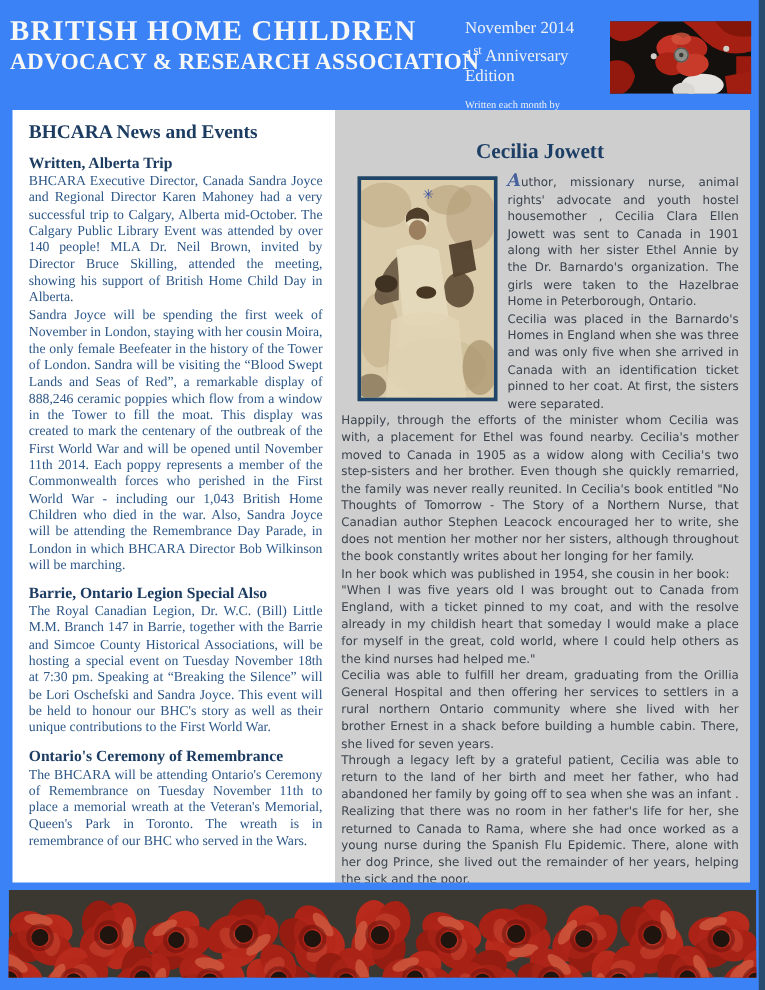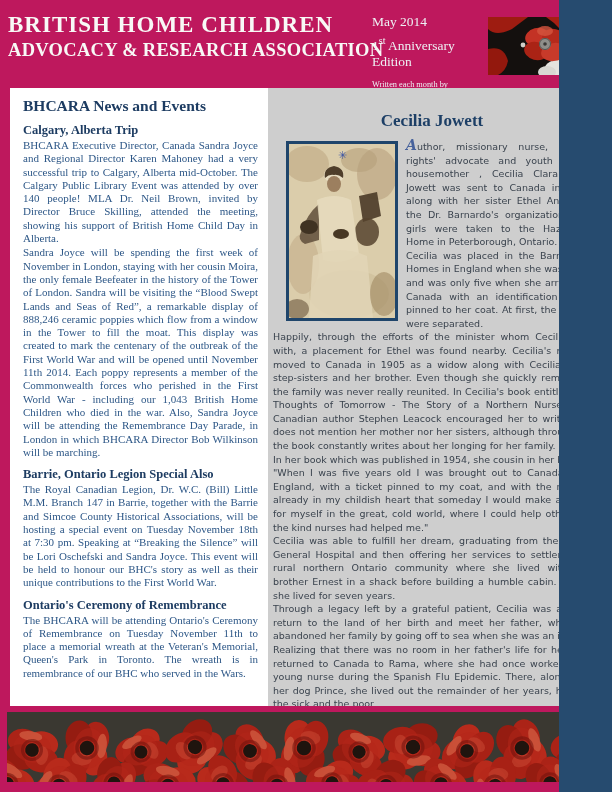--- a/index.html
+++ b/index.html
@@ -1,16 +1,16 @@
 <!DOCTYPE html>
 <html><head>
 <meta charset="utf-8">
 <style>
   html,body{margin:0;padding:0;background:#264b6f;}
-  .page{position:relative;width:559px;height:792px;background:#be185d;overflow:hidden;
+  .page{position:relative;width:607px;height:792px;background:#3b82f6;overflow:hidden;
         font-family:"Liberation Serif",serif;}
   
   .masthead{position:absolute;left:0;top:0;width:612px;height:88px;}
   .mast-titles{position:absolute;left:8px;top:12px;width:306px;text-align:center;color:#f8f8f6;}
   .mast-title1{font-size:23px;font-weight:bold;letter-spacing:1px;white-space:nowrap;}
   .mast-title2{font-size:18.5px;font-weight:bold;letter-spacing:.3px;white-space:nowrap;margin-top:2px;}
   .mast-issue{position:absolute;left:372px;top:14px;color:#eef1f4;width:118px;}
   .issue-date{font-size:13.5px;}
   .issue-edition{font-size:13.5px;margin-top:5px;}
   .issue-edition sup{font-size:10px;}
@@ -38,21 +38,21 @@
 <body>
 
 <div class="page">
 
   <div class="masthead">
     <div class="mast-titles">
       <div class="mast-title1">BRITISH HOME CHILDREN</div>
       <div class="mast-title2">ADVOCACY &amp; RESEARCH ASSOCIATION</div>
     </div>
     <div class="mast-issue">
-      <div class="issue-date">May 2014</div>
+      <div class="issue-date">November 2014</div>
       <div class="issue-edition"><span>1</span><sup>st</sup><span> Anniversary Edition</span></div>
       <div class="issue-writtenby">
         <div>Written each month by</div>
         <div>Sandra Joyce &amp; Lori Oschefski</div>
       </div>
     </div>
 
     <svg class="mast-photo" viewBox="0 0 113 58" preserveAspectRatio="none">
       <rect width="113" height="58" fill="#14100e"></rect>
       <path d="M0,0 L40,0 L24,12 Q8,20 0,12 Z" fill="#9e1c11"></path>
@@ -73,21 +73,21 @@
       <circle cx="57" cy="27" r="1.8" fill="#3c3b38"></circle>
       <circle cx="35" cy="28" r="2.4" fill="#cfcfc8"></circle>
       <circle cx="93" cy="22" r="2.4" fill="#cfcfc8"></circle>
     </svg>
   </div>
 
   <div class="col-left">
     <div class="left-heading">BHCARA News and Events</div>
 
     <div>
-      <div class="section-title">Calgary, Alberta Trip</div>
+      <div class="section-title">Written, Alberta Trip</div>
       <p class="section-body">BHCARA Executive Director, Canada Sandra Joyce and Regional Director Karen Mahoney had a very successful trip to Calgary, Alberta mid-October. The Calgary Public Library Event was attended by over 140 people! MLA Dr. Neil Brown, invited by Director Bruce Skilling, attended the meeting, showing his support of British Home Child Day in Alberta.</p>
     </div>
     <div>
       <p class="section-body">Sandra Joyce will be spending the first week of November in London, staying with her cousin Moira, the only female Beefeater in the history of the Tower of London. Sandra will be visiting the “Blood Swept Lands and Seas of Red”, a remarkable display of 888,246 ceramic poppies which flow from a window in the Tower to fill the moat. This display was created to mark the centenary of the outbreak of the First World War and will be opened until November 11th 2014. Each poppy represents a member of the Commonwealth forces who perished in the First World War - including our 1,043 British Home Children who died in the war. Also, Sandra Joyce will be attending the Remembrance Day Parade, in London in which BHCARA Director Bob Wilkinson will be marching.</p>
     </div>
     <div>
       <div class="section-title">Barrie, Ontario  Legion Special Also</div>
       <p class="section-body">The Royal Canadian Legion, Dr. W.C. (Bill) Little M.M. Branch 147 in Barrie, together with the Barrie and Simcoe County Historical Associations, will be hosting a special event on Tuesday November 18th at 7:30 pm. Speaking at “Breaking the Silence” will be Lori Oschefski and Sandra Joyce. This event will be held to honour our BHC's story as well as their unique contributions to the First World War.</p>
     </div>
     <div>

